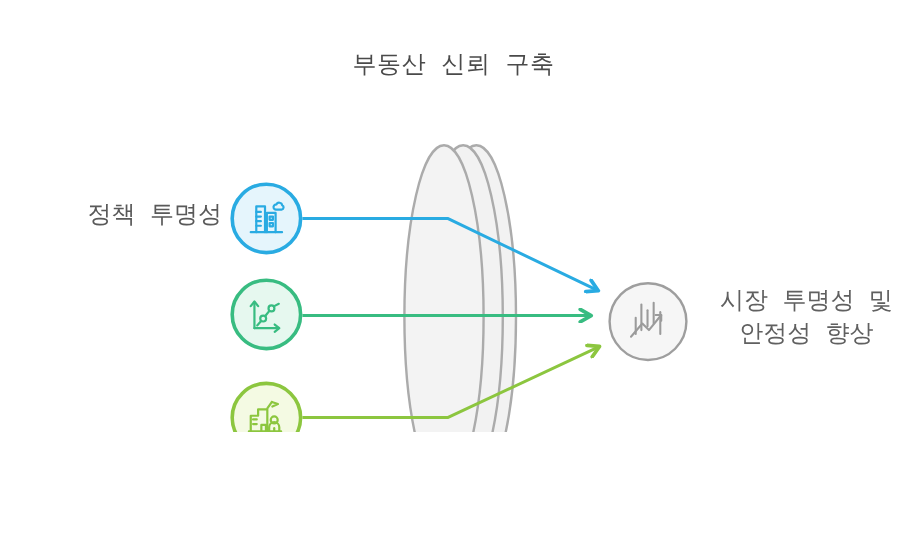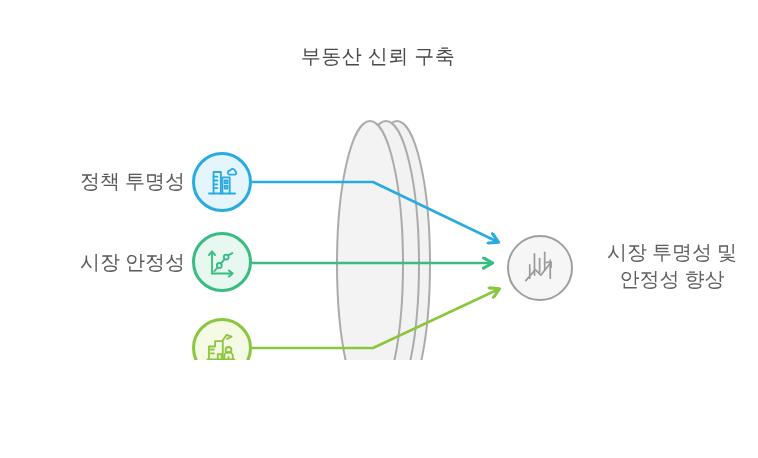--- a/index.html
+++ b/index.html
@@ -1,18 +1,18 @@
 <!DOCTYPE html>
 <html><head>
 <meta charset="utf-8">
 <style>
   html,body{margin:0;padding:0;background:#ffffff;}
   .canvas{
     position:relative;width:758px;height:360px;background:#ffffff;overflow:hidden;
-    font-family:Liberation Serif, serif;
+    font-family:Liberation Mono, monospace;
   }
   .title{
     position:absolute;left:228px;top:44px;width:300px;text-align:center;
     font-size:20px;line-height:24px;color:#4a4a4a;letter-spacing:0.5px;
   }
   .label{
     position:absolute;left:15px;width:170px;text-align:right;
     font-size:20px;line-height:22px;color:#595959;
   }
   .label-1{top:170px;}
@@ -58,23 +58,20 @@
 
     <polyline points="252,182 373,182 498,242" fill="none" stroke="#29ABE2" stroke-width="2.5" stroke-linejoin="round" marker-end="url(#arr-blue)"></polyline>
     <polyline points="252,263 492,263" fill="none" stroke="#38BC81" stroke-width="2.5" stroke-linejoin="round" marker-end="url(#arr-green)"></polyline>
     <polyline points="252,348 373,348 499,289" fill="none" stroke="#8CC63F" stroke-width="2.5" stroke-linejoin="round" marker-end="url(#arr-ygreen)"></polyline>
   </svg>
 
   <div class="title">부동산 신뢰 구축</div>
 
   <div class="label label-1">
     <span>정책 투명성</span>
-  </div>
-  <div class="label label-2">
-    <span>시장 안정성</span>
   </div>
 
   <div class="node node-1">
     <svg width="46" height="46" viewBox="0 0 60 60">
       <g fill="none" stroke="#29ABE2" stroke-width="2.4" stroke-linecap="round" stroke-linejoin="round">
         <path d="M13,45 H47"></path>
         <path d="M19,45 V17 H28.5 V45"></path>
         <path d="M19,23 h5 M19,28 h5 M19,33 h5 M19,38 h5"></path>
         <path d="M30.5,45 V24 H40 V45"></path>
         <rect x="33.5" y="28" width="3.6" height="3.6"></rect>

